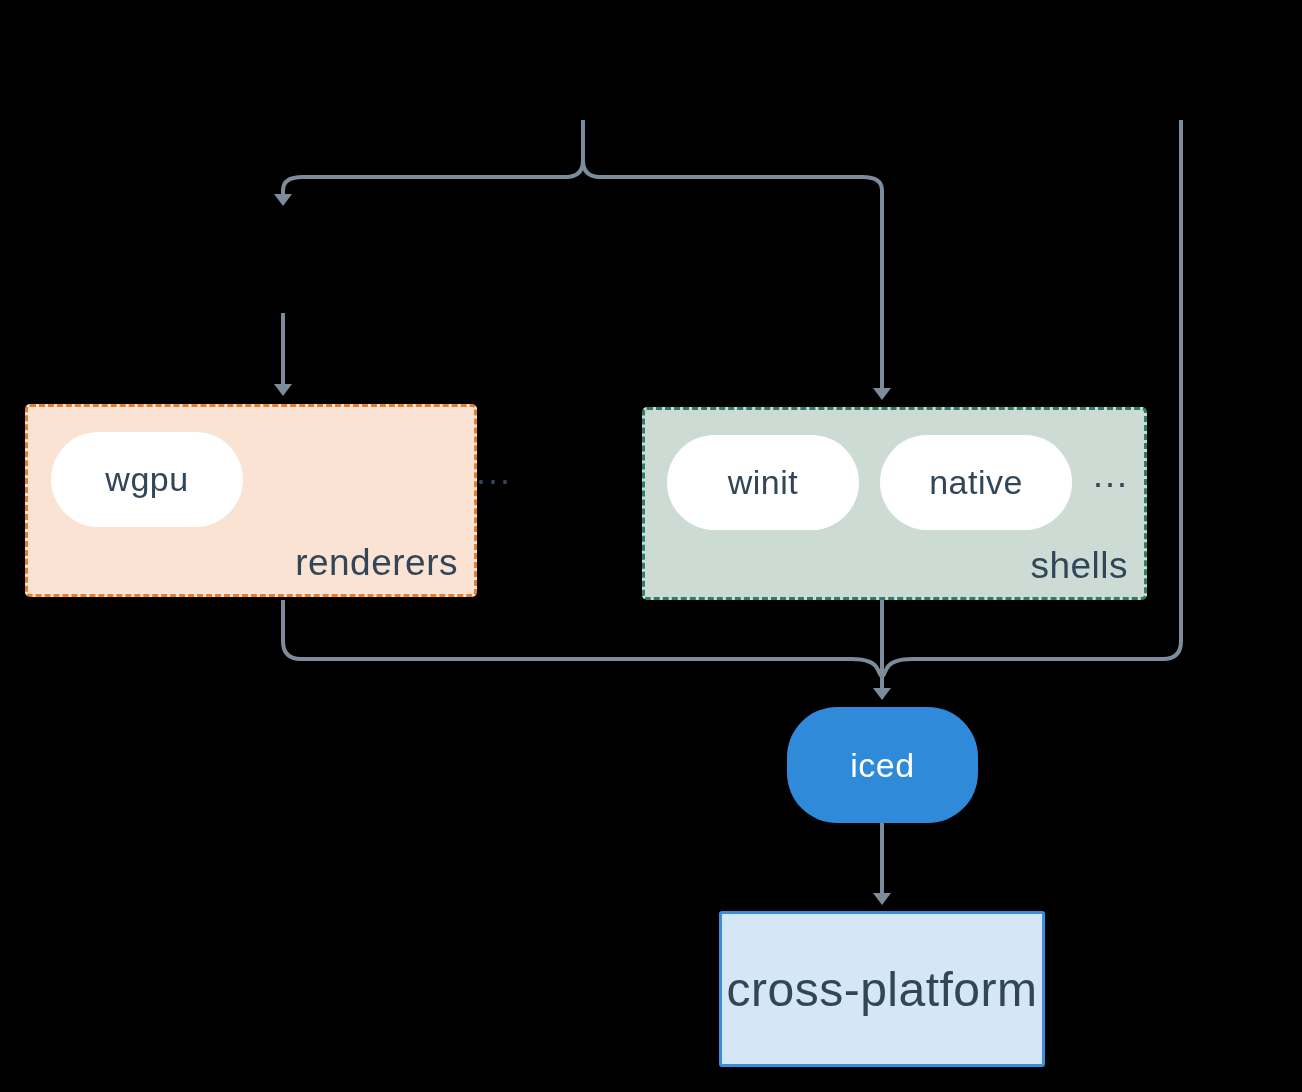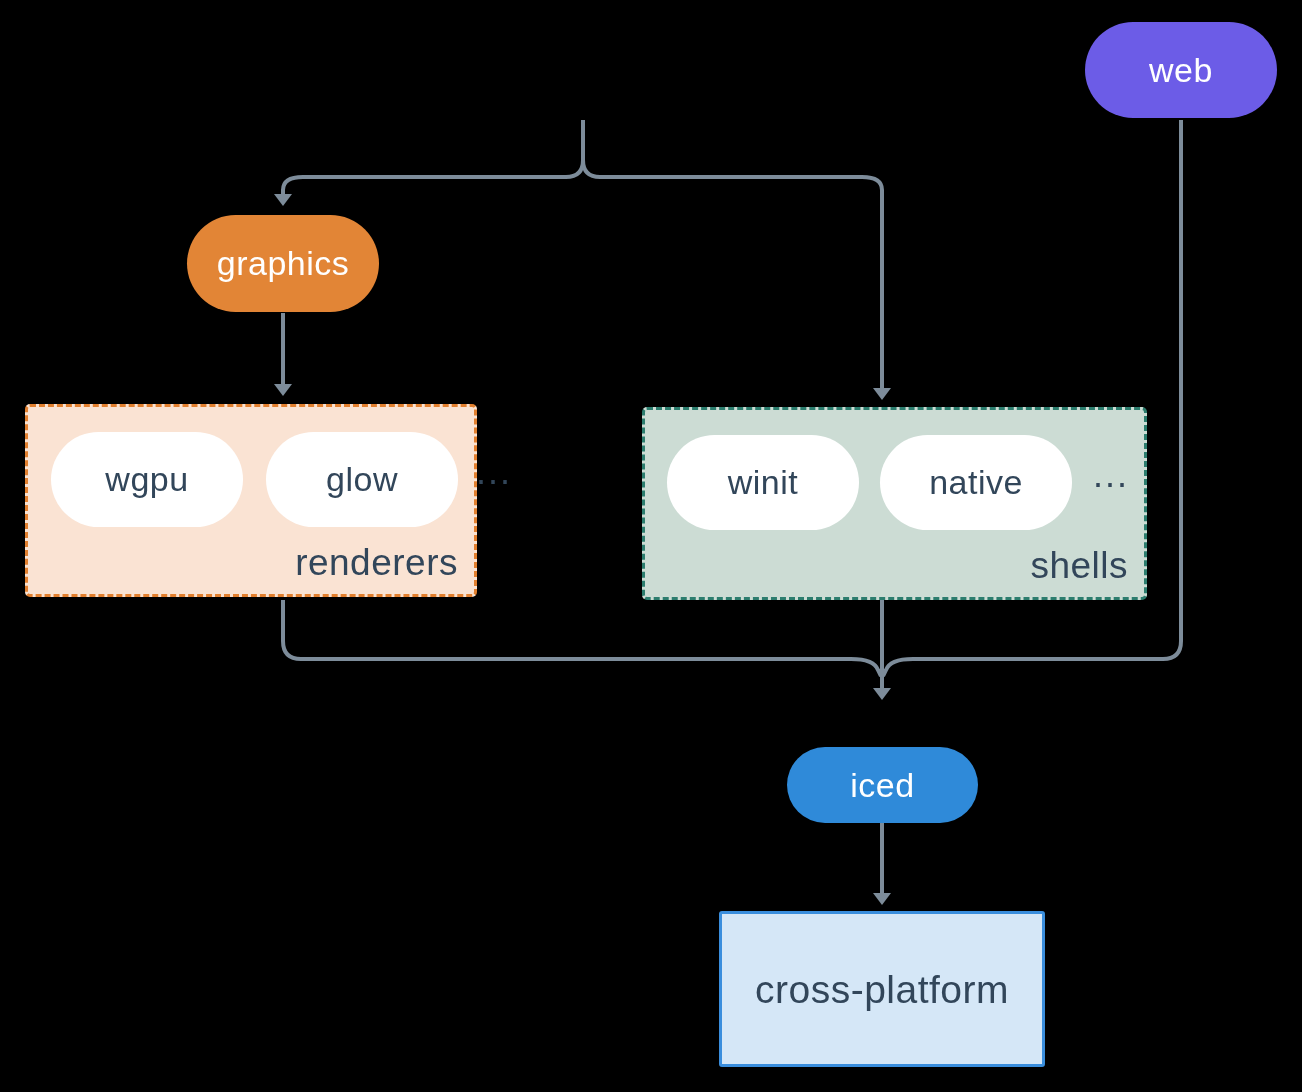--- a/index.html
+++ b/index.html
@@ -62,32 +62,32 @@
     font-size: 37px; color: var(--text-dark); letter-spacing: 0.5px;
   }
   .ellipsis {
     position: absolute; left: 448px; top: 44px;
     font-size: 36px; color: var(--text-dark); letter-spacing: 2px;
   }
 
   #node-native   { left: 485px; top: 22px;  width: 192px; height: 96px; }
   #node-web      { left: 1085px; top: 22px; width: 192px; height: 96px; }
   #node-graphics { left: 187px; top: 215px; width: 192px; height: 97px; }
-  #node-iced     { left: 787px; top: 707px; width: 191px; height: 76px; margin-top: 40px; }
+  #node-iced     { left: 787px; top: 707px; width: 191px; height: 116px; }
 
   .app-box {
     position: absolute; z-index: 2;
     left: 719px; top: 911px; width: 326px; height: 156px;
     background: var(--app-bg);
     border: 3px solid var(--app-border);
     border-radius: 3px;
     display: flex; flex-direction: column;
     align-items: center; justify-content: center;
     color: var(--text-dark);
-    font-size: 39px; line-height: 49px; letter-spacing: 0.5px;
+    font-size: 48px; line-height: 49px; letter-spacing: 0.5px;
   }
 </style>
 </head>
 <body>
 
 <div class="canvas">
 
   <svg class="edges" viewBox="0 0 1302 1092" xmlns="http://www.w3.org/2000/svg">
     <defs>
       <marker id="arrow" markerUnits="userSpaceOnUse" markerWidth="16" markerHeight="22" refX="2" refY="9" orient="auto">
@@ -97,27 +97,24 @@
     <path class="edge" d="M583,120 L583,160 Q583,177 566,177 L303,177 Q283,177 283,190 L283,196" marker-end="url(#arrow)"></path>
     <path class="edge" d="M583,120 L583,160 Q583,177 600,177 L862,177 Q882,177 882,190 L882,390" marker-end="url(#arrow)"></path>
     <path class="edge" d="M283,313 L283,386" marker-end="url(#arrow)"></path>
     <path class="edge" d="M283,600 L283,641 Q283,659 301,659 L851,659 Q874,659 878,670 L881,676"></path>
     <path class="edge" d="M1181,120 L1181,641 Q1181,659 1163,659 L913,659 Q890,659 886,670 L883,676"></path>
     <path class="edge" d="M882,600 L882,690" marker-end="url(#arrow)"></path>
     <path class="edge" d="M882,803 L882,895" marker-end="url(#arrow)"></path>
   </svg>
 
 
-  <div id="node-web" class="pill pill-top">web</div>
 
-  <div id="node-graphics" class="pill pill-orange">graphics</div>
 
   <div class="group group-renderers">
     <div class="pill pill-white" style="left:23px; top:25px;">wgpu</div>
-    <div class="pill pill-white" style="left:238px; top:25px;">glow</div>
     <span class="ellipsis">...</span>
     <span class="group-label">renderers</span>
   </div>
 
   <div class="group group-shells">
     <div class="pill pill-white" style="left:22px; top:25px;">winit</div>
     <div class="pill pill-white" style="left:235px; top:25px;">native</div>
     <span class="ellipsis">...</span>
     <span class="group-label">shells</span>
   </div>

